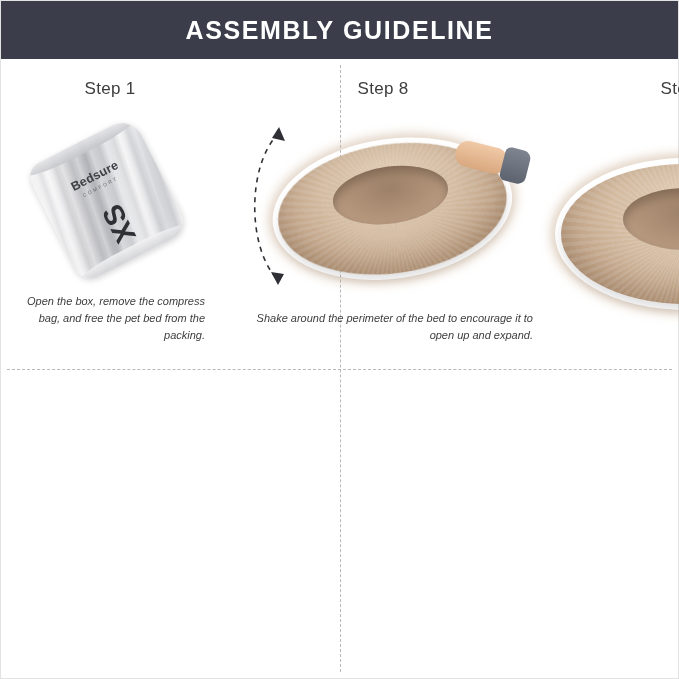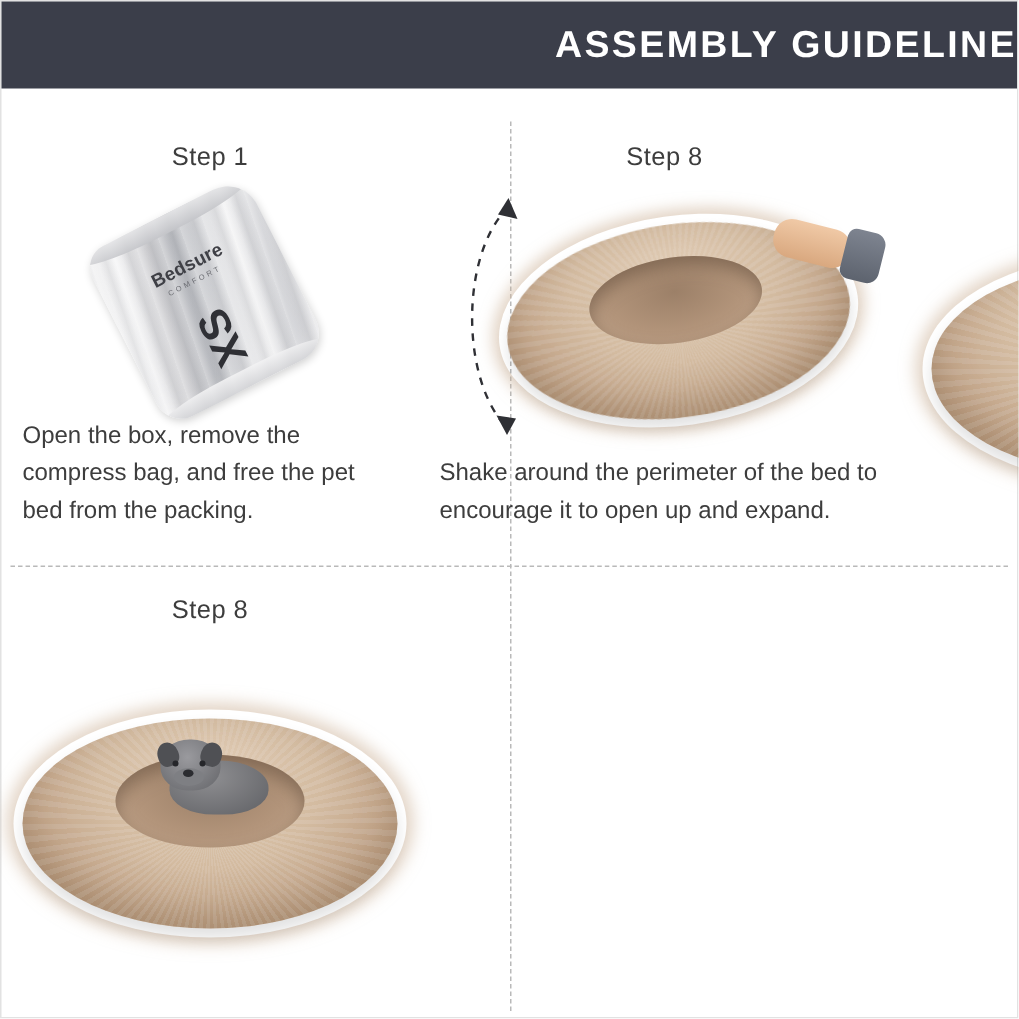--- a/index.html
+++ b/index.html
@@ -24,37 +24,36 @@
     display: flex;
     flex-direction: column;
   }
   
   .header {
     height: 58px;
     background: #3b3e4a;
     color: #ffffff;
     display: flex;
     align-items: center;
-    justify-content: flex-end;
+    justify-content: center;
     flex: 0 0 auto;
   }
   .header-title {
     font-size: 25px;
     font-weight: bold;
     letter-spacing: 1.6px;
     color: #ffffff;
   }
   
   .grid {
     flex: 1 1 auto;
     display: grid;
-    grid-template-columns: 1fr 1fr 1fr;
+    grid-template-columns: 1fr 1fr 1fr 1fr;
     grid-template-rows: 1fr 1fr;
     position: relative;
-    margin-top: 16px;
   }
   .vline {
     position: absolute;
     left: 50%;
     top: 6px;
     bottom: 6px;
     width: 0;
     border-left: 1px dashed #b9b9b9;
   }
   .hline {
@@ -81,26 +80,27 @@
   }
   .art {
     flex: 1 1 auto;
     width: 100%;
     display: flex;
     align-items: center;
     justify-content: center;
     position: relative;
   }
   .caption {
-    font-size: 16px;
+    font-size: 11px;
     line-height: 1.55;
     color: #3d3d3d;
-    text-align: left;
+    text-align: right;
     max-width: 300px;
     margin-bottom: 14px;
+    font-style: italic;
   }
   
   .bag-wrap {
     position: relative;
     width: 190px;
     height: 160px;
   }
   .bag {
     position: absolute;
     left: 32px;

